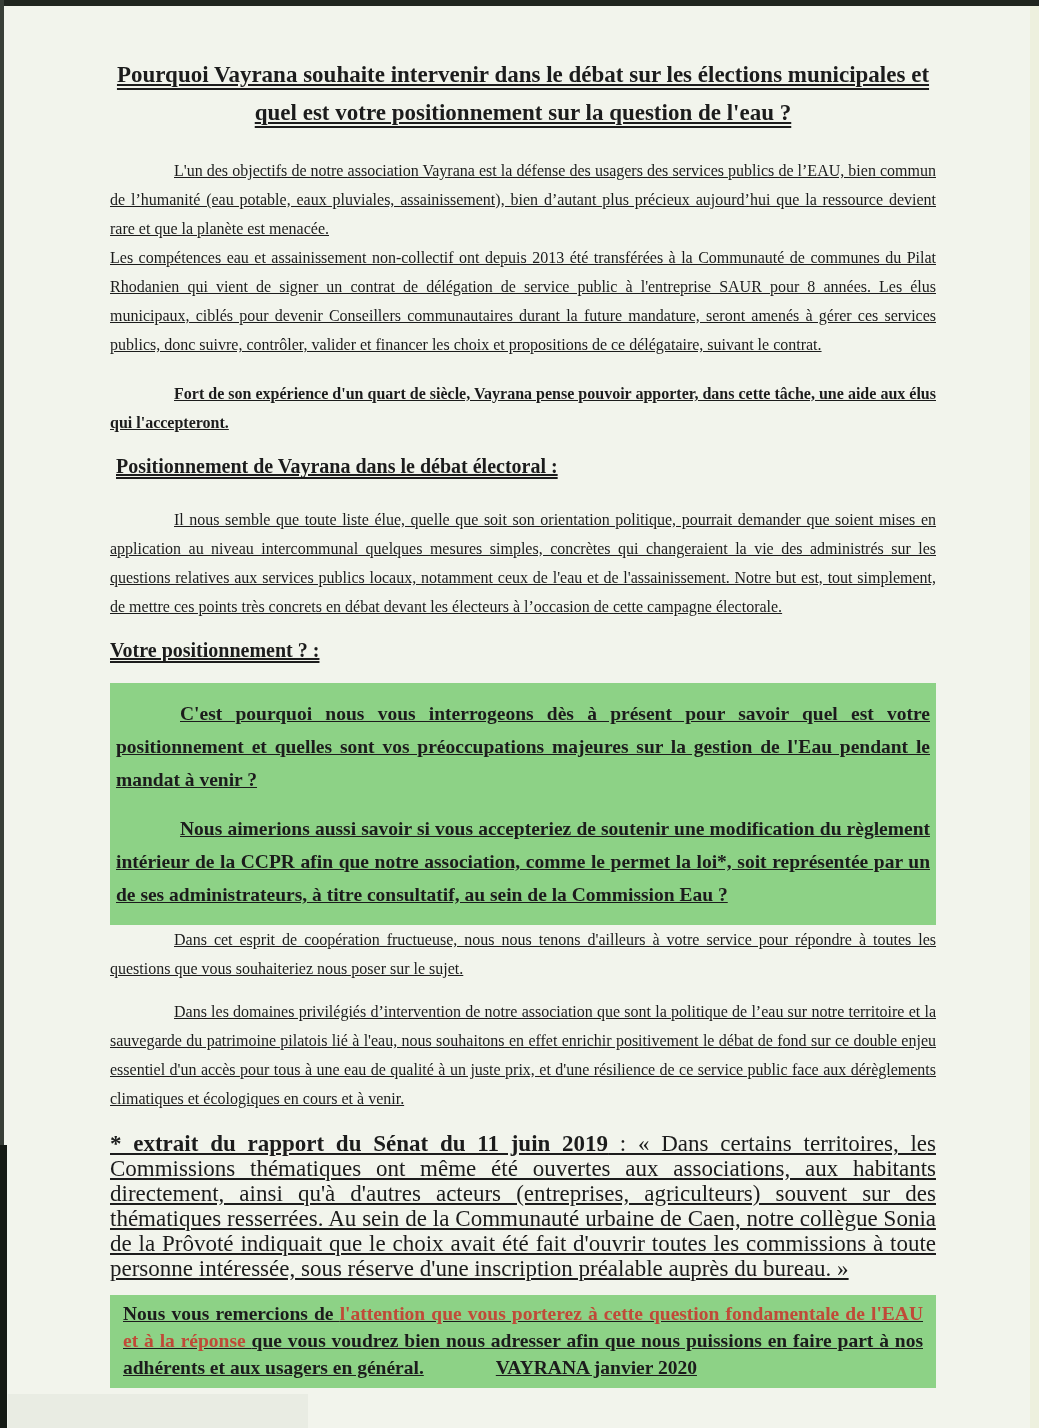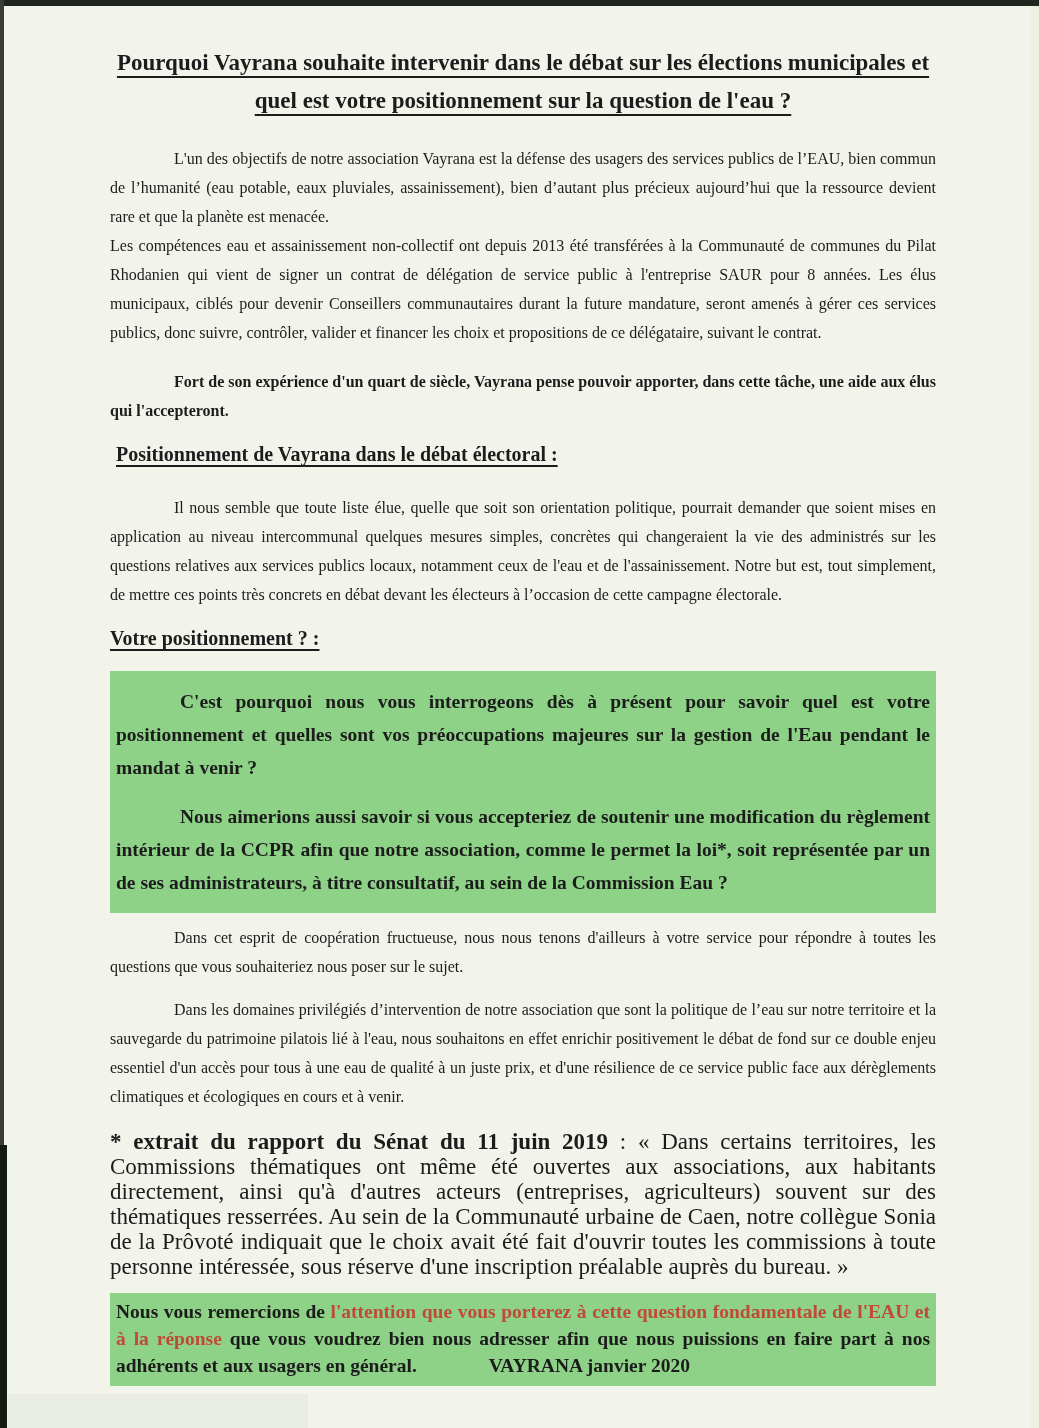--- a/index.html
+++ b/index.html
@@ -24,22 +24,23 @@
   }
   
   .edge-top{position:absolute;top:0;left:0;width:1039px;height:6px;background:var(--edge-dark);}
   .edge-left{position:absolute;top:0;left:0;width:4px;height:1428px;background:#383e37;}
   .edge-left-low{position:absolute;top:1145px;left:0;width:7px;height:283px;background:#151a14;}
   .edge-right{position:absolute;top:6px;right:0;width:9px;height:1422px;background:#edf0de;}
   .shadow-bl{position:absolute;left:8px;bottom:0;width:300px;height:34px;background:#e9ece3;}
 
   .content{
     position:absolute;
-    left:110px;top:0;
+    left:110px;top:12px;
     width:826px;
+    text-decoration:underline;
   }
   .title{
     margin-top:44px;
     font-size:23px;
     line-height:38px;
     font-weight:bold;
     text-align:center;
     text-decoration:underline;
     text-decoration-thickness:2px;
     text-underline-offset:6px;
@@ -70,31 +71,31 @@
     margin-top:22px;
     padding:14px 6px;
   }
   .highlight p{
     font-size:19.5px;
     line-height:33px;
     font-weight:bold;
     text-align:justify;
   }
   .highlight p + p{margin-top:16px;}
-  .p-cooperation{margin-top:10px;}
+  .p-cooperation{}
   .p-domaines{margin-top:14px;}
   .footnote{
     margin-top:18px;
     font-size:23px;
     line-height:25px;
     text-align:justify;
   }
   .closing{
     margin-top:14px;
-    padding:5px 6px 7px;
+    padding:5px 13px 7px;
   }
   .closing p{
     line-height:27px;
     text-indent:0;
   }
   .red{color:var(--accent-red);}
   .sig-gap{display:inline-block;width:72px;}
 </style>
 </head>
 <body>

